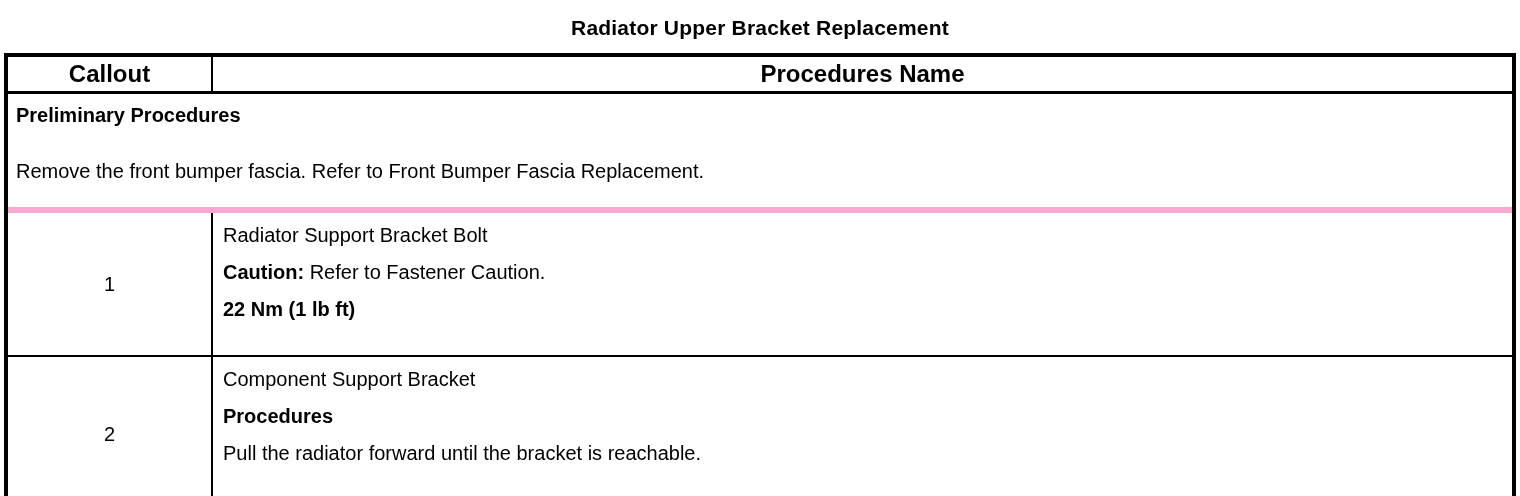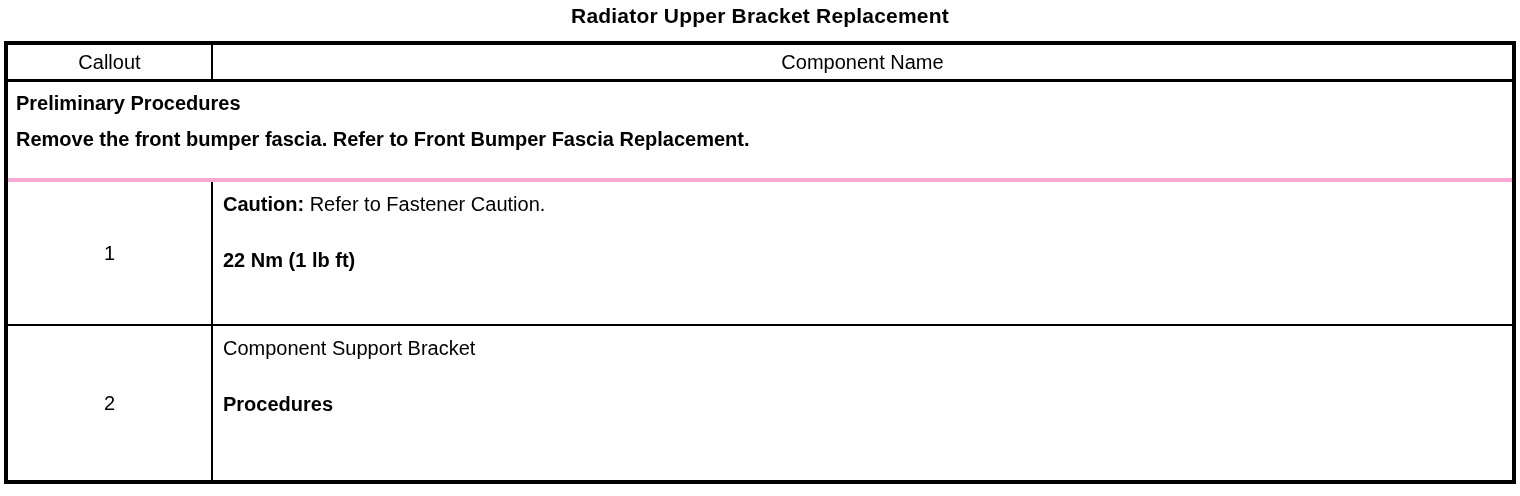--- a/index.html
+++ b/index.html
@@ -15,21 +15,21 @@
     height: 496px;
     position: relative;
     background: #ffffff;
     overflow: hidden;
   }
   .doc-title {
     text-align: center;
     font-weight: bold;
     font-size: 21px;
     line-height: 24px;
-    padding-top: 4px;
+    padding-top: 16px;
     letter-spacing: 0.2px;
   }
   .doc-table {
     margin: 13px 4px 0 4px;
     border: 4px solid #000000;
     background: #ffffff;
   }
   .t-row { display: flex; }
   .header-row {
     border-bottom: 3px solid #000000;
@@ -43,39 +43,38 @@
     align-items: center;
     justify-content: center;
   }
   .component-col {
     flex: 1 1 auto;
     display: flex;
     align-items: center;
     justify-content: center;
   }
   .header-label {
-    font-weight: normal;
-    font-size: 20px;
+    font-weight: bold;
+    font-size: 24px;
   }
   .prelim-row {
-    border-bottom: 4px solid #f9a8d4;
+    border-bottom: 6px solid #f9a8d4;
     min-height: 100px;
     padding: 9px 8px 24px 8px;
   }
   .prelim-heading {
     font-weight: bold;
     font-size: 20px;
     line-height: 24px;
     margin: 0;
   }
   .prelim-body {
     font-size: 20px;
     line-height: 24px;
-    margin: 12px 0 0 0;
-    font-weight: bold;
+    margin: 32px 0 0 0;
   }
   .data-row {
     border-bottom: 2px solid #000000;
   }
   .data-row:last-child { border-bottom: none; }
   .row-1 { min-height: 144px; }
   .row-2 { min-height: 154px; }
   .callout-cell {
     width: 205px;
     flex: 0 0 205px;
@@ -85,56 +84,58 @@
     justify-content: center;
     font-size: 20px;
   }
   .component-cell {
     flex: 1 1 auto;
     padding: 10px 10px 12px 10px;
     font-size: 20px;
     line-height: 24px;
   }
   .component-cell p { margin: 0; }
-  .component-cell p + p { margin-top: 32px; }
+  .component-cell p + p { margin-top: 13px; }
   .bold { font-weight: bold; }
 </style>
 </head>
 <body>
 
 <div class="page">
 
   <div class="doc-title">Radiator Upper Bracket Replacement</div>
 
   <div class="doc-table">
 
     <div class="t-row header-row">
       <div class="callout-col">
         <span class="header-label">Callout</span>
       </div>
       <div class="component-col">
-        <span class="header-label">Component Name</span>
+        <span class="header-label">Procedures Name</span>
       </div>
     </div>
 
     <div class="prelim-row">
       <p class="prelim-heading">Preliminary Procedures</p>
       <p class="prelim-body">Remove the front bumper fascia. Refer to Front Bumper Fascia Replacement.</p>
     </div>
 
     <div class="t-row data-row row-1">
       <div class="callout-cell">1</div>
       <div class="component-cell">
+        <p>Radiator Support Bracket Bolt</p>
         <p><span class="bold">Caution:</span><span> Refer to Fastener Caution.</span></p>
         <p class="bold">22 Nm (1 lb ft)</p>
       </div>
     </div>
 
     <div class="t-row data-row row-2">
       <div class="callout-cell">2</div>
       <div class="component-cell">
         <p>Component Support Bracket</p>
         <p class="bold">Procedures</p>
+        <p>Pull the radiator forward until the bracket is reachable.</p>
       </div>
     </div>
 
   </div>
 </div>
 
 </body></html>

